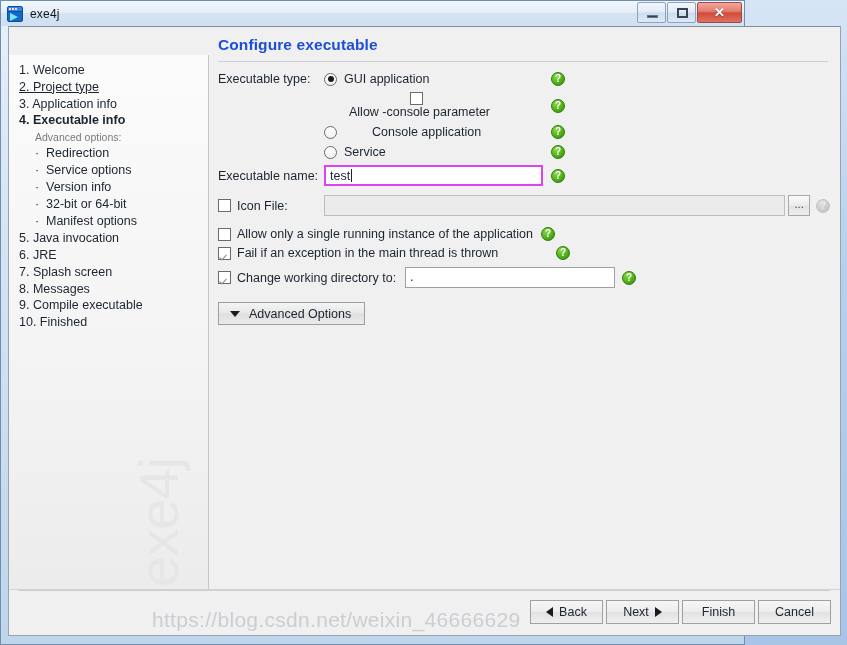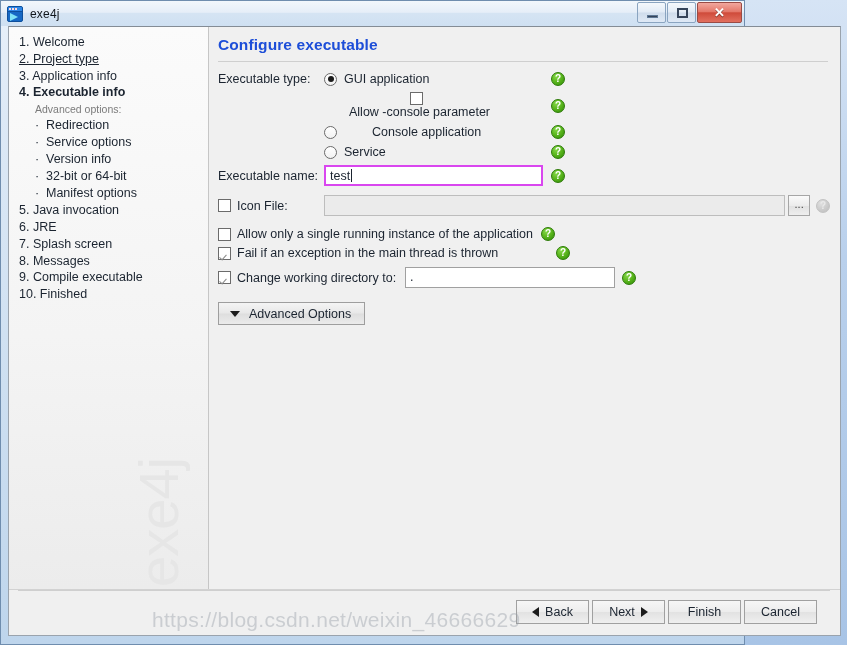--- a/index.html
+++ b/index.html
@@ -151,20 +151,21 @@
   
   .sidebar {
     position: relative;
     width: 200px;
     flex: 0 0 200px;
     background: linear-gradient(to bottom, #fbfbfb 0%, #f4f4f4 55%, #ececec 100%);
     border-right: 1px solid #c6c6c6;
     padding: 7px 0 0 8px;
     box-sizing: border-box;
     overflow: hidden;
+    margin-top: 28px;
   }
 
   .nav-item {
     font-size: 12.5px;
     color: #1b2430;
     line-height: 16.8px;
     height: 16.8px;
     white-space: nowrap;
     padding-left: 2px;
   }
@@ -381,21 +382,21 @@
     position: relative;
   }
   .footer-rule {
     position: absolute;
     left: 9px; right: 10px; top: 0;
     height: 1px;
     background: #cfcfcf;
   }
   .footer-buttons {
     position: absolute;
-    right: 23px;
+    right: 9px;
     top: 10px;
     display: flex;
     gap: 3px;
   }
   .wbtn {
     width: 73px;
     height: 24px;
     box-sizing: border-box;
     border: 1px solid #a0a0a0;
     background: linear-gradient(to bottom, #f6f6f6 0%, #ededed 48%, #e2e2e2 52%, #efefef 100%);

